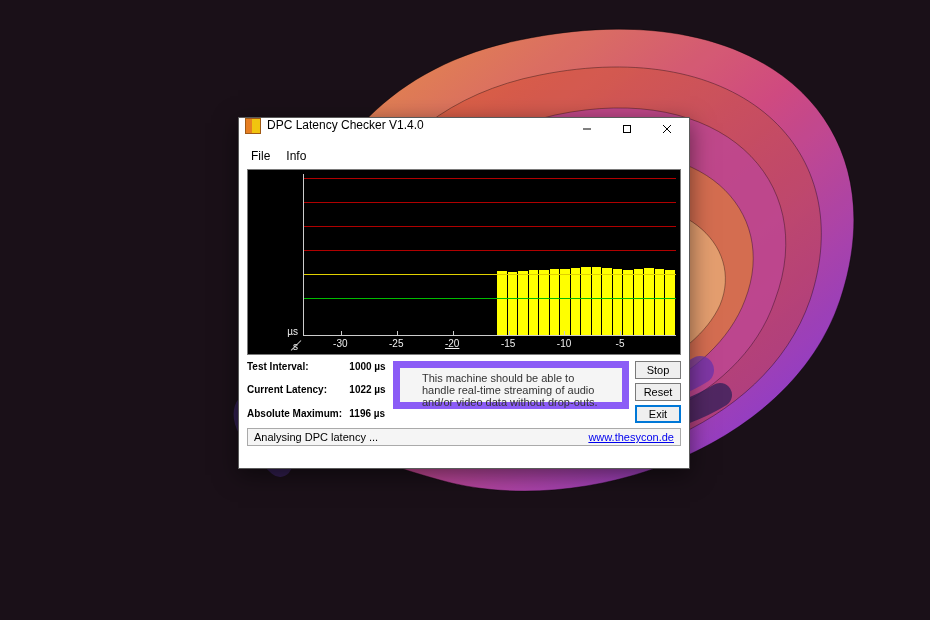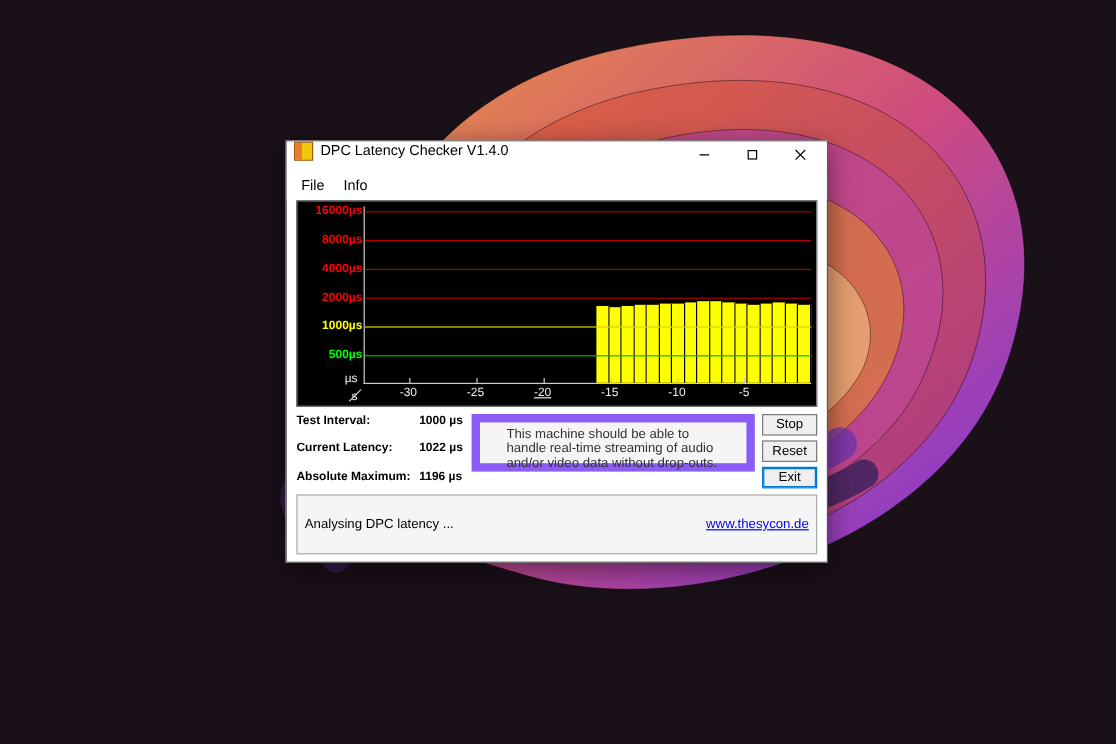--- a/index.html
+++ b/index.html
@@ -130,24 +130,24 @@
     .btns button {
       width: 46px; height: 18px;
       font-size: 11px;
       background: #efefef;
       border: 1px solid #7a7a7a;
       cursor: pointer;
     }
     .btns button.primary { border: 1px solid #0078d7; box-shadow: 0 0 0 1px #0078d7 inset; }
 
     .statusbar {
-      margin: 5px 8px 6px;
+      margin: 5px 8px 22px;
       border: 1px solid #aaa;
       background: #f5f5f5;
-      padding: 18px 6px;
+      padding: 2px 6px;
       font-size: 11px;
       display: flex;
     }
     .statusbar .left { flex: 1; }
     .statusbar a { color: #0000ee; text-decoration: underline; }
   </style>
 </head>
 <body>
 
 <div class="bg-swirl">
@@ -198,28 +198,20 @@
       </div>
     </div>
   </div>
 
   <div class="menubar">
     <span>File</span>
     <span>Info</span>
   </div>
 
   <div class="chart-area">
-    <div class="y-labels" id="y-labels">
-        <div class="y-lbl red" style="top: 8px;">16000µs</div>
-        <div class="y-lbl red" style="top: 32px;">8000µs</div>
-        <div class="y-lbl red" style="top: 56px;">4000µs</div>
-        <div class="y-lbl red" style="top: 80px;">2000µs</div>
-        <div class="y-lbl yellow" style="top: 104px;">1000µs</div>
-        <div class="y-lbl green" style="top: 128px;">500µs</div>
-      </div>
     <div class="plot" id="plot">
       <div class="bars" id="bars">
           <div class="bar" style="width: 2.82%; height: 64px; margin-left: 52%; background: rgb(255, 255, 0);"></div>
           <div class="bar" style="width: 2.82%; height: 63.3005px; margin-left: 0px; background: rgb(255, 255, 0);"></div>
           <div class="bar" style="width: 2.82%; height: 64px; margin-left: 0px; background: rgb(255, 255, 0);"></div>
           <div class="bar" style="width: 2.82%; height: 65.0235px; margin-left: 0px; background: rgb(255, 255, 0);"></div>
           <div class="bar" style="width: 2.82%; height: 64.6857px; margin-left: 0px; background: rgb(255, 255, 0);"></div>
           <div class="bar" style="width: 2.82%; height: 65.6893px; margin-left: 0px; background: rgb(255, 255, 0);"></div>
           <div class="bar" style="width: 2.82%; height: 66.3427px; margin-left: 0px; background: rgb(255, 255, 0);"></div>
           <div class="bar" style="width: 2.82%; height: 66.6648px; margin-left: 0px; background: rgb(255, 255, 0);"></div>

